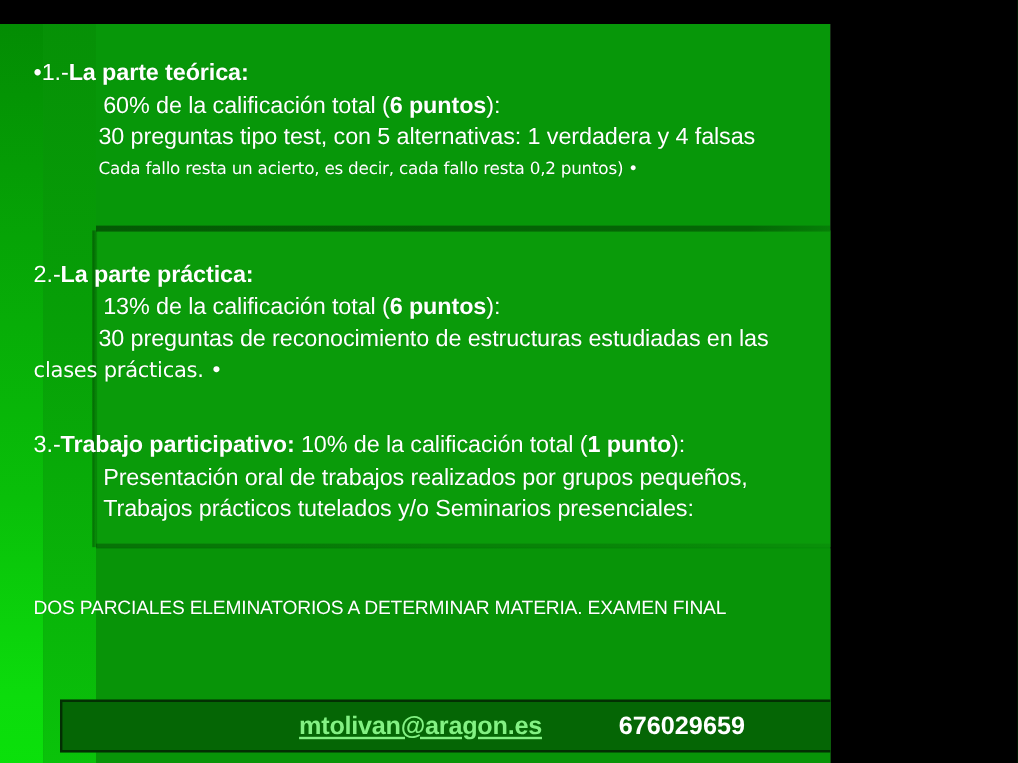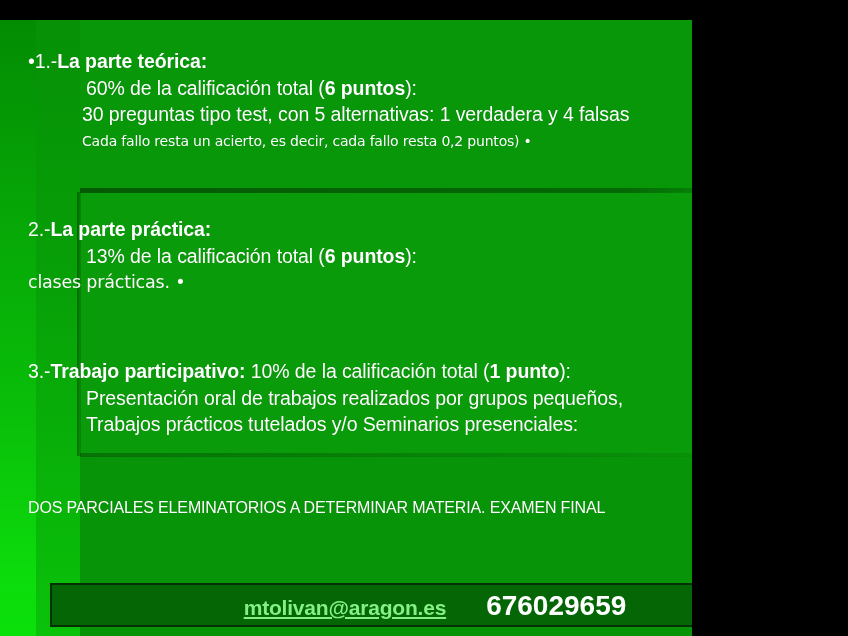--- a/index.html
+++ b/index.html
@@ -142,38 +142,38 @@
     box-sizing: border-box;
     background: #056605;
     border: 2px solid #032f03;
     display: flex;
     align-items: center;
     justify-content: center;
   }
   .contact-inner {
     display: flex;
     align-items: baseline;
-    gap: 0;
+    gap: 12px;
     transform: translateY(1px);
   }
   .mail-link {
     color: #83f183;
     text-decoration: underline;
     text-underline-offset: 2px;
     font-weight: bold;
     font-size: 21px;
     font-family: "Liberation Sans", sans-serif;
     letter-spacing: -0.2px;
     cursor: pointer;
   }
   .mail-gap { display: inline-block; width: 30px; }
   .phone {
     color: #ffffff;
     font-weight: bold;
-    font-size: 28px;
+    font-size: 21px;
     font-family: "Liberation Sans", sans-serif;
     letter-spacing: 0px;
     padding-left: 10px;
   }
 </style>
 </head>
 <body>
 
 <div id="slide">
 
@@ -191,20 +191,21 @@
     <div class="para" id="block1">
       <div class="line"><span>•</span><span>1.-</span><b>La parte teórica:</b></div>
       <div class="line"><span class="tab"></span><span>60% de la calificación total (</span><b>6 puntos</b><span>):</span></div>
       <div class="line"><span class="tab-sm"></span><span>30 preguntas tipo test, con 5 alternativas: 1 verdadera y 4 falsas</span></div>
       <div class="line cada-line"><span class="tab-sm"></span><span>Cada fallo resta un acierto, es decir, cada fallo resta 0,2 puntos) •</span></div>
     </div>
 
     <div class="para" id="block2">
       <div class="line"><span>2.-</span><b>La parte práctica:</b></div>
       <div class="line"><span class="tab"></span><span>13% de la calificación total (</span><b>6 puntos</b><span>):</span></div>
+      <div class="line"><span class="tab-sm"></span><span>30 preguntas de reconocimiento de estructuras estudiadas en las</span></div>
       <div class="line clases-line"><span>clases prácticas. •</span></div>
     </div>
 
     <div class="para" id="block3">
       <div class="line"><span>3.-</span><b>Trabajo participativo:</b><span> 10% de la calificación total (</span><b>1 punto</b><span>):</span></div>
       <div class="line"><span class="tab"></span><span>Presentación oral de trabajos realizados por grupos pequeños,</span></div>
       <div class="line"><span class="tab"></span><span>Trabajos prácticos tutelados y/o Seminarios presenciales:</span></div>
     </div>
 
     <div class="para" id="block4">

